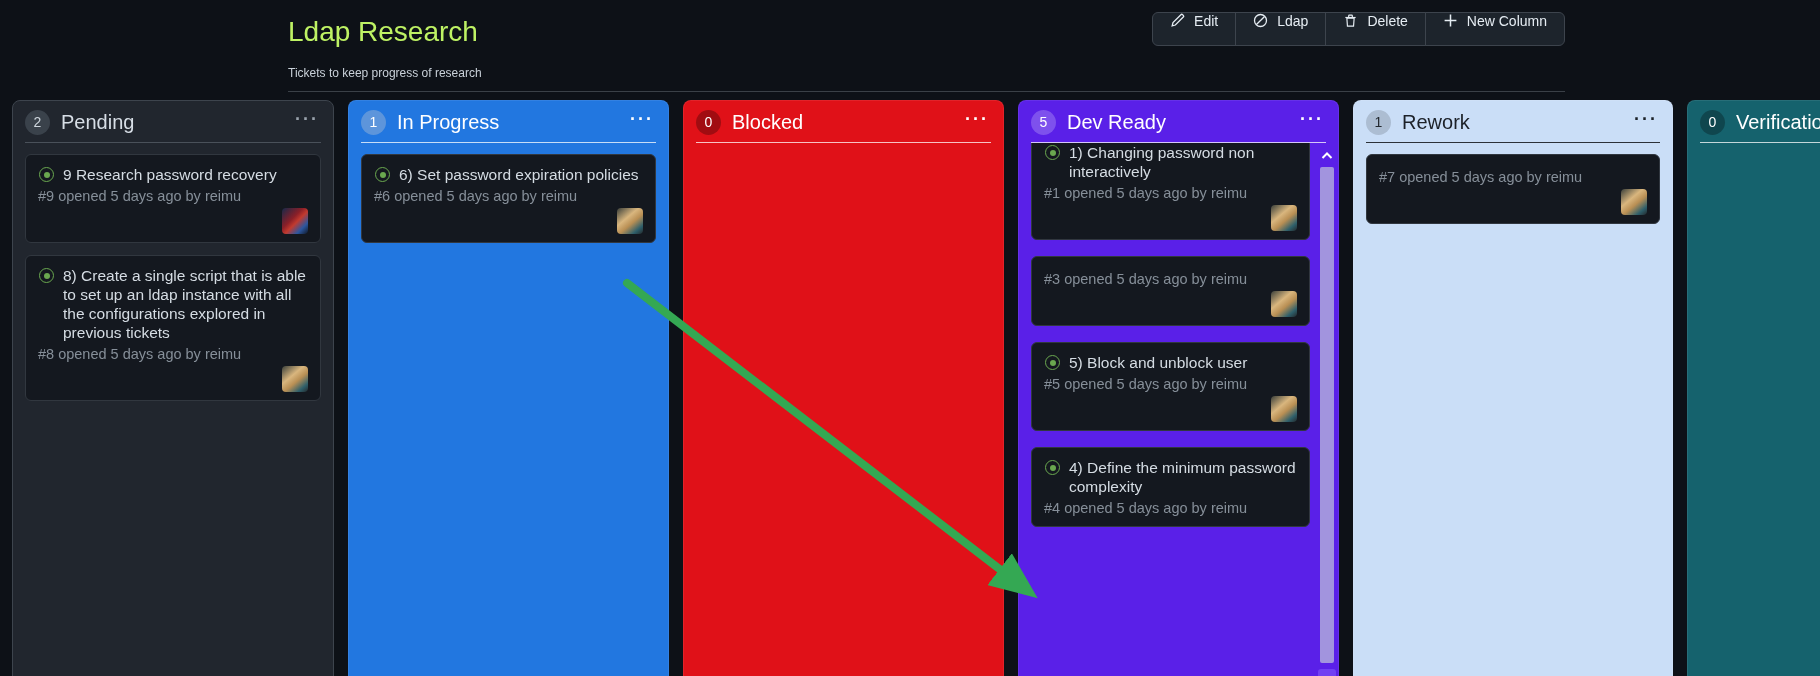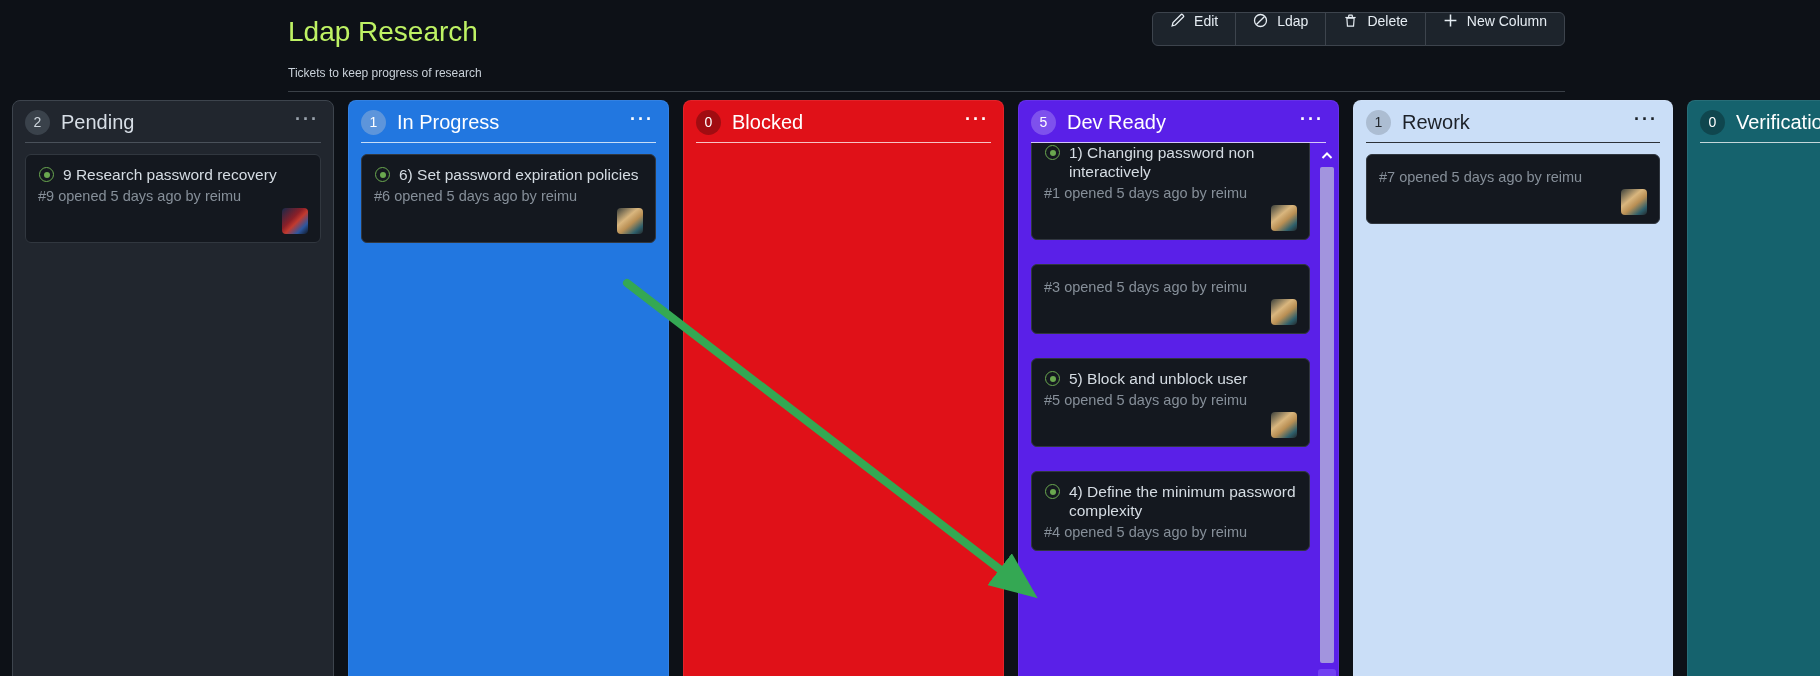--- a/index.html
+++ b/index.html
@@ -76,21 +76,21 @@
   .col-dev-ready .col-body { padding-right:28px; }
   .cards-scroll { display:flex; flex-direction:column; gap:12px; }
   .col-dev-ready .cards-scroll { margin-top:-22px; }
 
   
   .card {
     background:#14181f; border:1px solid #31373f; border-radius:6px;
     padding:10px 12px 8px 12px; display:flex; flex-direction:column;
     margin-bottom:12px; cursor:pointer;
   }
-  .cards-scroll .card { margin-bottom:12px;padding-left:12px; }
+  .cards-scroll .card { margin-bottom:4px;padding-left:12px; }
   .card-title-row { display:flex; align-items:flex-start; }
   .issue-icon {
     flex:0 0 15px; width:15px; height:15px; margin:2px 9px 0 1px;
     border:1.6px solid #6aa84f; border-radius:50%; position:relative;
   }
   .issue-icon::after { content:""; position:absolute; inset:3.5px; background:#6aa84f; border-radius:50%; }
   .card-title { font-size:15.5px; line-height:19px; color:#d5dce3; }
   .card-meta { font-size:14.5px; line-height:20px; color:#868f99; margin-top:2px; }
   .avatar {
     width:26px; height:26px; border-radius:4px; align-self:flex-end; margin-top:2px;
@@ -161,20 +161,28 @@
       <span class="menu-dots">···</span>
     </div>
     <div class="col-body">
       <article class="card">
         <div class="card-title-row">
           <span class="issue-icon"></span>
           <span class="card-title">9 Research password recovery</span>
         </div>
         <div class="card-meta">#9 opened 5 days ago by reimu</div>
         <div class="avatar avatar-dark"></div>
+      </article>
+      <article class="card">
+        <div class="card-title-row">
+          <span class="issue-icon"></span>
+          <span class="card-title">8) Create a single script that is able to set up an ldap instance with all the configurations explored in previous tickets</span>
+        </div>
+        <div class="card-meta">#8 opened 5 days ago by reimu</div>
+        <div class="avatar"></div>
       </article>
     </div>
   </section>
 
   <section class="column col-in-progress">
     <div class="col-header">
       <span class="count-badge">1</span>
       <span class="col-title">In Progress</span>
       <span class="menu-dots">···</span>
     </div>

